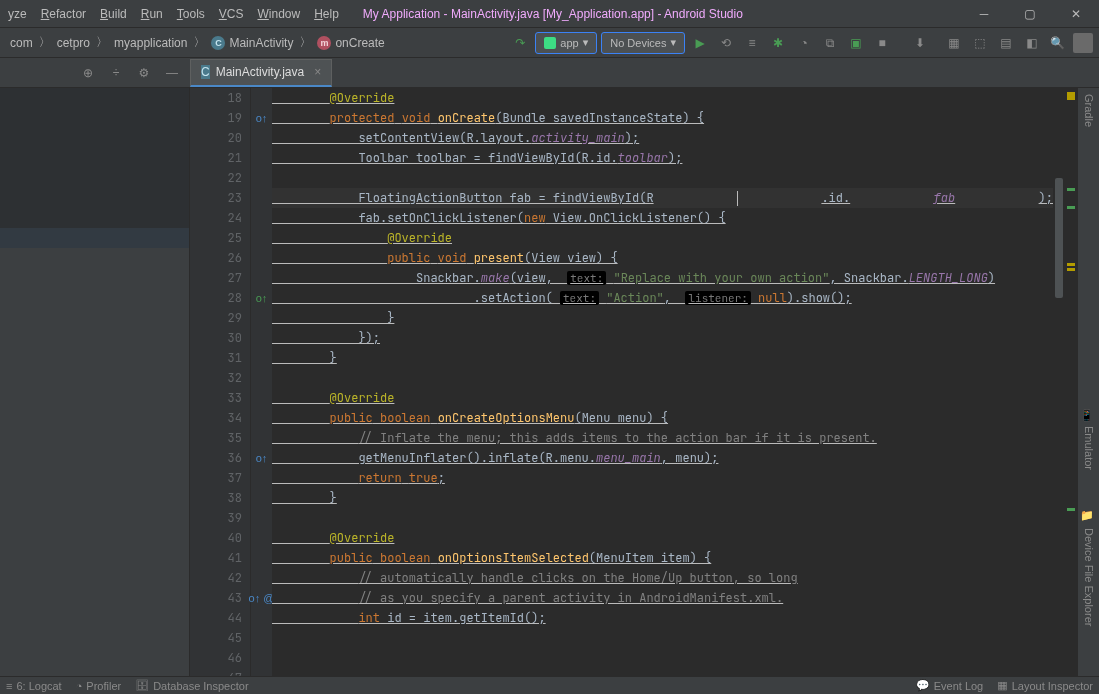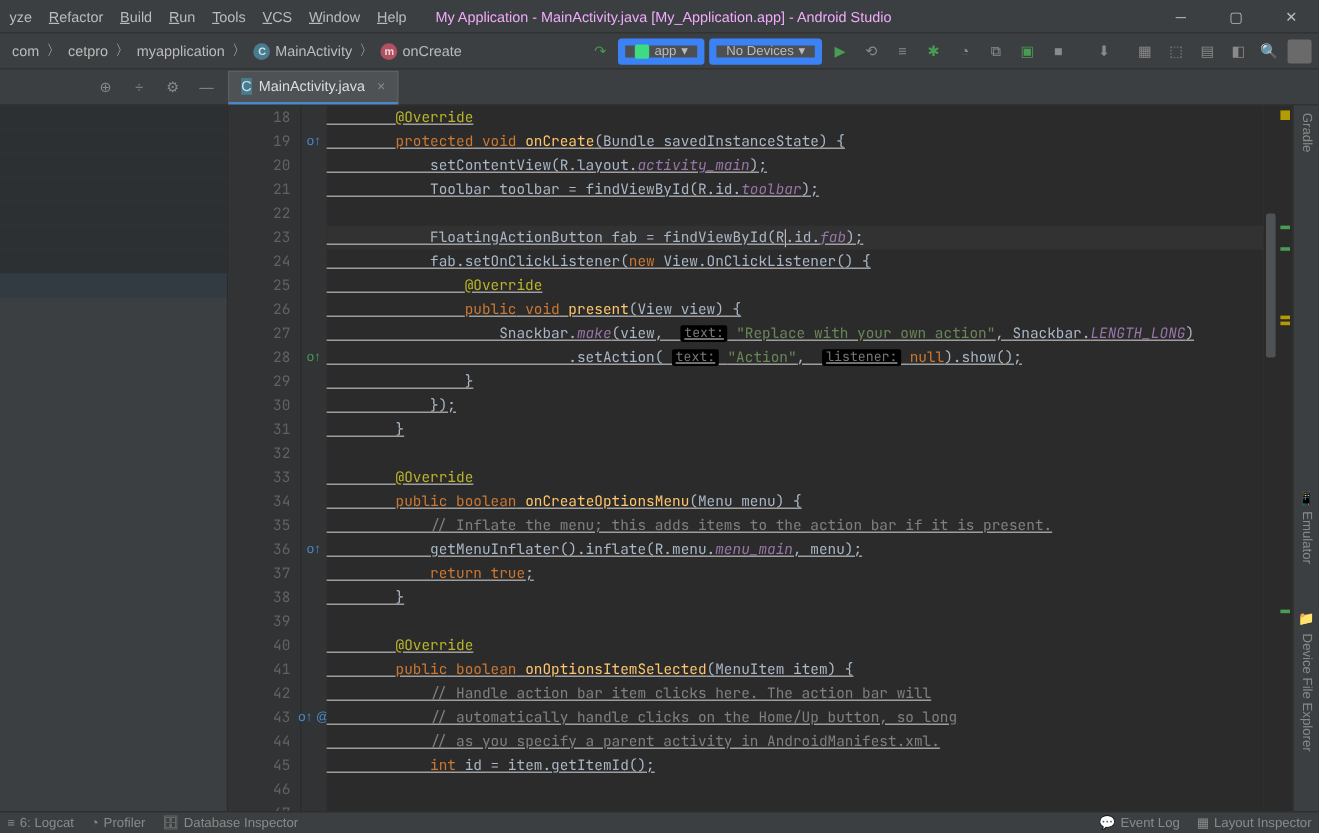--- a/index.html
+++ b/index.html
@@ -22,21 +22,21 @@
 .winctrls div { width:46px; height:28px; display:flex; align-items:center; justify-content:center; color:#bbb; }
 
 
 .toolbar2 { height:30px; display:flex; align-items:center; padding:0 6px; border-bottom:1px solid #2b2b2b; background:#3c3f41; justify-content:space-between; }
 .breadcrumbs { display:flex; align-items:center; gap:2px; color:#bbb; }
 .bc { display:flex; align-items:center; gap:4px; padding:2px 4px;justify-content:flex-end; }
 .bc .ic { width:14px; height:14px; border-radius:50%; display:inline-flex; align-items:center; justify-content:center; font-size:9px; font-weight:bold; }
 .ic-class { background:#4a7a8c; color:#c5e4ef; }
 .ic-method { background:#b05060; color:#f4d4da; }
 .tb-right { display:flex; align-items:center; gap:4px; }
-.tb-btn { padding:2px 8px; height:22px; background:#4c5052; border:6px solid #3b82f6; border-radius:3px; display:flex; align-items:center; gap:4px; color:#bbb; font-size:11px; }
+.tb-btn { padding:2px 8px; height:22px; background:#4c5052; border:1px solid #3b82f6; border-radius:3px; display:flex; align-items:center; gap:4px; color:#bbb; font-size:11px; }
 .tb-ic { width:22px; height:22px; display:flex; align-items:center; justify-content:center; color:#8a8a8a; }
 .tb-ic.green { color:#499c54; }
 .tiny-and { width:12px; height:12px; background:#3ddc84; border-radius:2px; display:inline-block; }
 
 
 .edtabs { height:30px; display:flex; align-items:center; background:#3c3f41; border-bottom:1px solid #2b2b2b; }
 .edtabs-left { width:190px; display:flex; align-items:center; justify-content:flex-end; gap:12px; padding-right:10px; }
 .edtabs-left .ic2 { width:16px; height:16px; color:#8a8a8a; display:flex; align-items:center; justify-content:center; }
 .tab { height:28px; display:flex; align-items:center; gap:6px; padding:0 10px; background:#4e5254; border:1px solid #5e6060; border-bottom:2px solid #4a88c7; color:#ddd; }
 .tab .x { color:#888; margin-left:4px; }
@@ -269,40 +269,39 @@
       <div class="line" style="position: relative; justify-content: center;"></div>
       <div class="line" style="position: relative; justify-content: center;"></div>
       <div class="line" style="position: relative; justify-content: center;"></div>
     </div>
   <div class="code" id="code">
       <div class="line"><span class="pl">        </span><span class="ann">@Override</span></div>
       <div class="line"><span class="pl">        </span><span class="kw">protected</span><span class="pl"> </span><span class="kw">void</span><span class="pl"> </span><span class="meth">onCreate</span><span class="pl">(Bundle savedInstanceState) {</span></div>
       <div class="line"><span class="pl">            setContentView(R.layout.</span><span class="field">activity_main</span><span class="pl">);</span></div>
       <div class="line"><span class="pl">            Toolbar toolbar = findViewById(R.id.</span><span class="field">toolbar</span><span class="pl">);</span></div>
       <div class="line"><span class="pl"></span></div>
-      <div class="line current-line" style="position: relative;"><span class="pl">            FloatingActionButton fab = findViewById(R</span><span class="caret"></span><span class="pl">.id.</span><span class="field">fab</span><span class="pl">);</span></div>
+      <div class="line current-line" style="position: relative; justify-content: space-between;"><span class="pl">            FloatingActionButton fab = findViewById(R</span><span class="caret"></span><span class="pl">.id.</span><span class="field">fab</span><span class="pl">);</span></div>
       <div class="line"><span class="pl">            fab.setOnClickListener(</span><span class="kw">new</span><span class="pl"> View.OnClickListener() {</span></div>
       <div class="line"><span class="pl">                </span><span class="ann">@Override</span></div>
       <div class="line"><span class="pl">                </span><span class="kw">public</span><span class="pl"> </span><span class="kw">void</span><span class="pl"> </span><span class="meth">present</span><span class="pl">(View view) {</span></div>
       <div class="line"><span class="pl">                    Snackbar.</span><span class="field">make</span><span class="pl">(view,  </span><span class="hint">text:</span><span class="pl"> </span><span class="str">"Replace with your own action"</span><span class="pl">, Snackbar.</span><span class="field">LENGTH_LONG</span><span class="pl">)</span></div>
       <div class="line"><span class="pl">                            .setAction( </span><span class="hint">text:</span><span class="pl"> </span><span class="str">"Action"</span><span class="pl">,  </span><span class="hint">listener:</span><span class="pl"> </span><span class="kw">null</span><span class="pl">).show();</span></div>
       <div class="line"><span class="pl">                }</span></div>
       <div class="line"><span class="pl">            });</span></div>
       <div class="line"><span class="pl">        }</span></div>
       <div class="line"><span class="pl"></span></div>
       <div class="line"><span class="pl">        </span><span class="ann">@Override</span></div>
       <div class="line"><span class="pl">        </span><span class="kw">public</span><span class="pl"> </span><span class="kw">boolean</span><span class="pl"> </span><span class="meth">onCreateOptionsMenu</span><span class="pl">(Menu menu) {</span></div>
       <div class="line"><span class="pl">            </span><span class="com">// Inflate the menu; this adds items to the action bar if it is present.</span></div>
       <div class="line"><span class="pl">            getMenuInflater().inflate(R.menu.</span><span class="field">menu_main</span><span class="pl">, menu);</span></div>
       <div class="line"><span class="pl">            </span><span class="kw">return</span><span class="pl"> </span><span class="kw">true</span><span class="pl">;</span></div>
       <div class="line"><span class="pl">        }</span></div>
       <div class="line"><span class="pl"></span></div>
       <div class="line"><span class="pl">        </span><span class="ann">@Override</span></div>
       <div class="line"><span class="pl">        </span><span class="kw">public</span><span class="pl"> </span><span class="kw">boolean</span><span class="pl"> </span><span class="meth">onOptionsItemSelected</span><span class="pl">(MenuItem item) {</span></div>
-      <div class="line"><span class="pl">            </span><span class="com">// Handle action bar item clicks here. The action bar will</span></div>
       <div class="line"><span class="pl">            </span><span class="com">// automatically handle clicks on the Home/Up button, so long</span></div>
       <div class="line"><span class="pl">            </span><span class="com">// as you specify a parent activity in AndroidManifest.xml.</span></div>
       <div class="line"><span class="pl">            </span><span class="kw">int</span><span class="pl"> id = item.getItemId();</span></div>
     </div>
   <div class="vscroll">
       <div class="thumb"></div>
     </div>
   <div class="errstrip">
     <div class="sq"></div>
     <div class="mk g" style="top:100px"></div>

